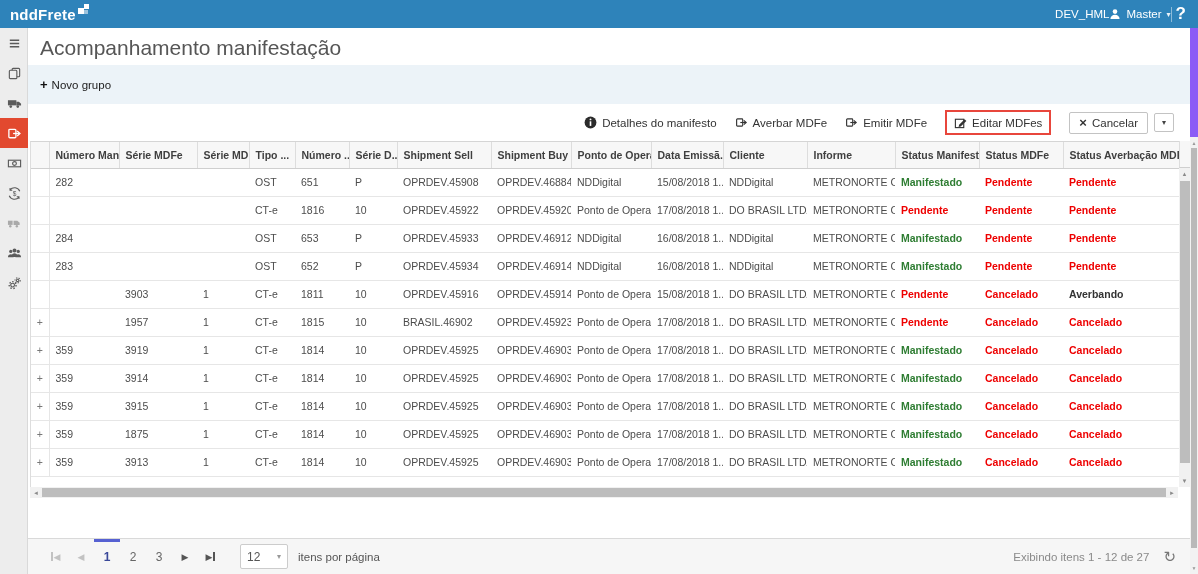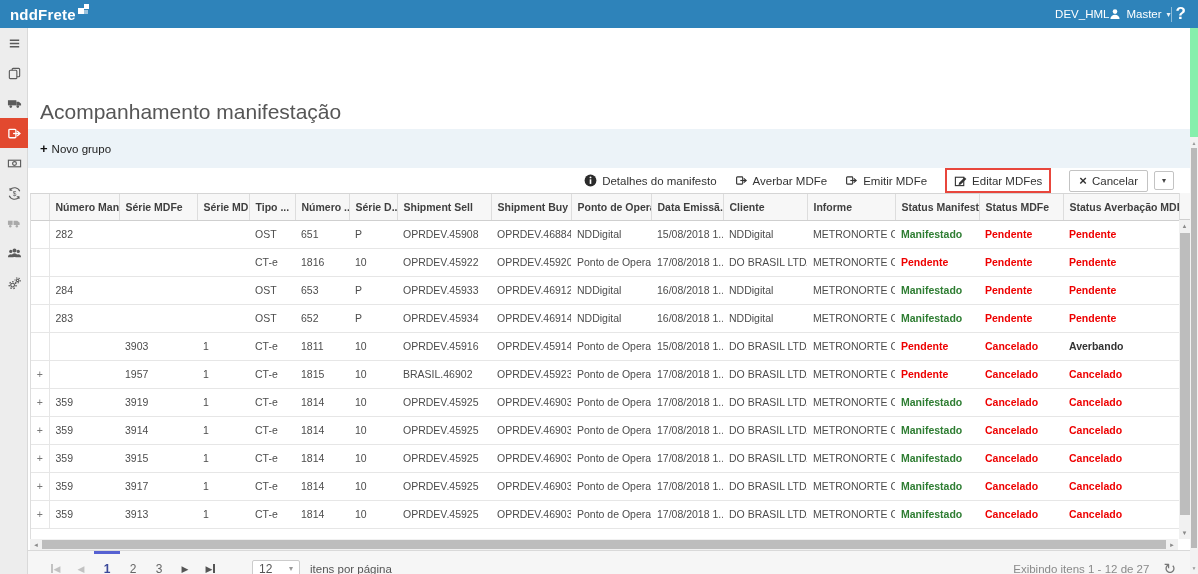--- a/index.html
+++ b/index.html
@@ -1,18 +1,18 @@
 <!DOCTYPE html>
 <html><head>
 <meta charset="utf-8">
 <style>
   * { margin:0; padding:0; box-sizing:border-box; }
   html,body { width:1198px; height:574px; overflow:hidden; background:#fff;
               font-family:"Liberation Sans", sans-serif; }
-  .app { position:relative; width:1198px; height:574px; background:#86efac; overflow:hidden; }
+  .app { position:relative; width:1198px; height:574px; background:#8b5cf6; overflow:hidden; }
 
   
   .topbar { position:absolute; top:0; left:0; width:1198px; height:28px;
             background:#2e83ba; display:flex; align-items:center; color:#fff; z-index:9; }
   .logo { margin-left:10px; font-size:15px; font-weight:bold; letter-spacing:.2px;
           display:inline-flex; align-items:flex-start; }
   .logo-squares { width:11px; height:11px; position:relative; margin:-2px 0 0 2px; display:inline-block; }
   .logo-squares i { position:absolute; display:block; }
   .lsq1 { left:0; top:4px; width:6px; height:6px; background:#fff; }
   .lsq2 { left:6px; top:0; width:5px; height:5px; background:#fff; }
@@ -27,21 +27,21 @@
   .sidebar { position:absolute; left:0; top:28px; bottom:0; width:28px; background:#ededed;
              border-right:1px solid #d9d9d9; display:flex; flex-direction:column; }
   .sb-item { width:28px; height:30px; display:flex; align-items:center; justify-content:center; }
   .sb-item.active { background:#e2492f; }
   .sb-item.dim svg { opacity:.45; }
 
   
   .main { position:absolute; left:28px; top:28px; width:1162px; height:546px;
           display:flex; flex-direction:column; background:#fff; }
 
-  .page-head { padding:23px 12px 4px 12px;margin-top:48px; }
+  .page-head { padding:7px 12px 4px 12px; }
   .page-title { font-size:21px; color:#565656; font-weight:normal; line-height:26px; }
   .page-sub { font-size:10.5px; color:#9b9b9b; margin-top:2px; }
 
   .filters-bar { height:22px; background:#f4f4f4; border-top:1px solid #dcdcdc; border-bottom:1px solid #dcdcdc;
                  display:flex; align-items:center; padding:0 14px; font-size:11.5px; color:#444; }
   .filters-actions { margin-left:auto; display:flex; align-items:center; gap:18px; }
   .flt-btn { display:inline-flex; align-items:center; gap:5px; color:#444; cursor:default; }
 
   .group-band { background:#ecf3f8; padding:10px 12px 11px 12px; }
   .new-group { display:inline-flex; align-items:center; gap:4px; font-size:11.5px; color:#222; }
@@ -83,23 +83,23 @@
   
   .pager { margin-top:auto; height:36px; background:#f6f6f6; border-top:1px solid #d9d9d9;
            display:flex; align-items:center; padding:0 14px; font-size:11.5px; color:#666; }
   .pg { width:26px; height:36px; display:flex; align-items:center; justify-content:center;
         font-size:9px; color:#555; }
   .pg.disabled { color:#c2c2c2; }
   .vbar { width:2px; height:9px; background:currentColor; display:inline-block; margin:0 1px; }
   .page-num { width:26px; height:36px; display:flex; align-items:center; justify-content:center;
               font-size:12px; color:#666; border-top:3px solid transparent; padding-bottom:3px; }
   .page-num.active { border-top-color:#5661d2; color:#3a4899; font-weight:bold; }
-  .psize { width:48px; height:18px; border:1px solid #ccc; border-radius:2px; background:#fff;
+  .psize { width:48px; height:25px; border:1px solid #ccc; border-radius:2px; background:#fff;
            display:flex; align-items:center; justify-content:space-between; padding:0 6px;
-           margin-left:28px; color:#555; font-size:12px; }
+           margin-left:16px; color:#555; font-size:12px; }
   .psize .chev { font-size:8px; color:#999; }
   .ppl { margin-left:10px; color:#555; }
   .pager-right { margin-left:auto; display:flex; align-items:center; gap:14px; }
   .pg-summary { color:#8a8a8a; }
   .refresh { font-size:15px; color:#777; line-height:15px; }
 
   
   .page-scroll { position:absolute; top:137px; right:0; width:8px; bottom:0; background:#f2f2f2;
                  display:flex; flex-direction:column; align-items:center; justify-content:space-between;
                  font-size:5px; color:#999; padding:3px 0; }
@@ -489,21 +489,21 @@
                 <td>17/08/2018 1...</td>
                 <td>DO BRASIL LTDA-GU...</td>
                 <td>METRONORTE CO...</td>
                 <td class="status" style="color: rgb(46, 125, 50);">Manifestado</td>
                 <td class="status" style="color: rgb(238, 0, 0);">Cancelado</td>
                 <td class="status" style="color: rgb(238, 0, 0);">Cancelado</td>
               </tr>
               <tr>
                 <td class="exp">+</td>
                 <td>359</td>
-                <td>3917</td>
+                <td>1875</td>
                 <td>1</td>
                 <td>CT-e</td>
                 <td>1814</td>
                 <td>10</td>
                 <td>OPRDEV.45925</td>
                 <td>OPRDEV.46903</td>
                 <td>Ponto de Operação ...</td>
                 <td>17/08/2018 1...</td>
                 <td>DO BRASIL LTDA-GU...</td>
                 <td>METRONORTE CO...</td>

